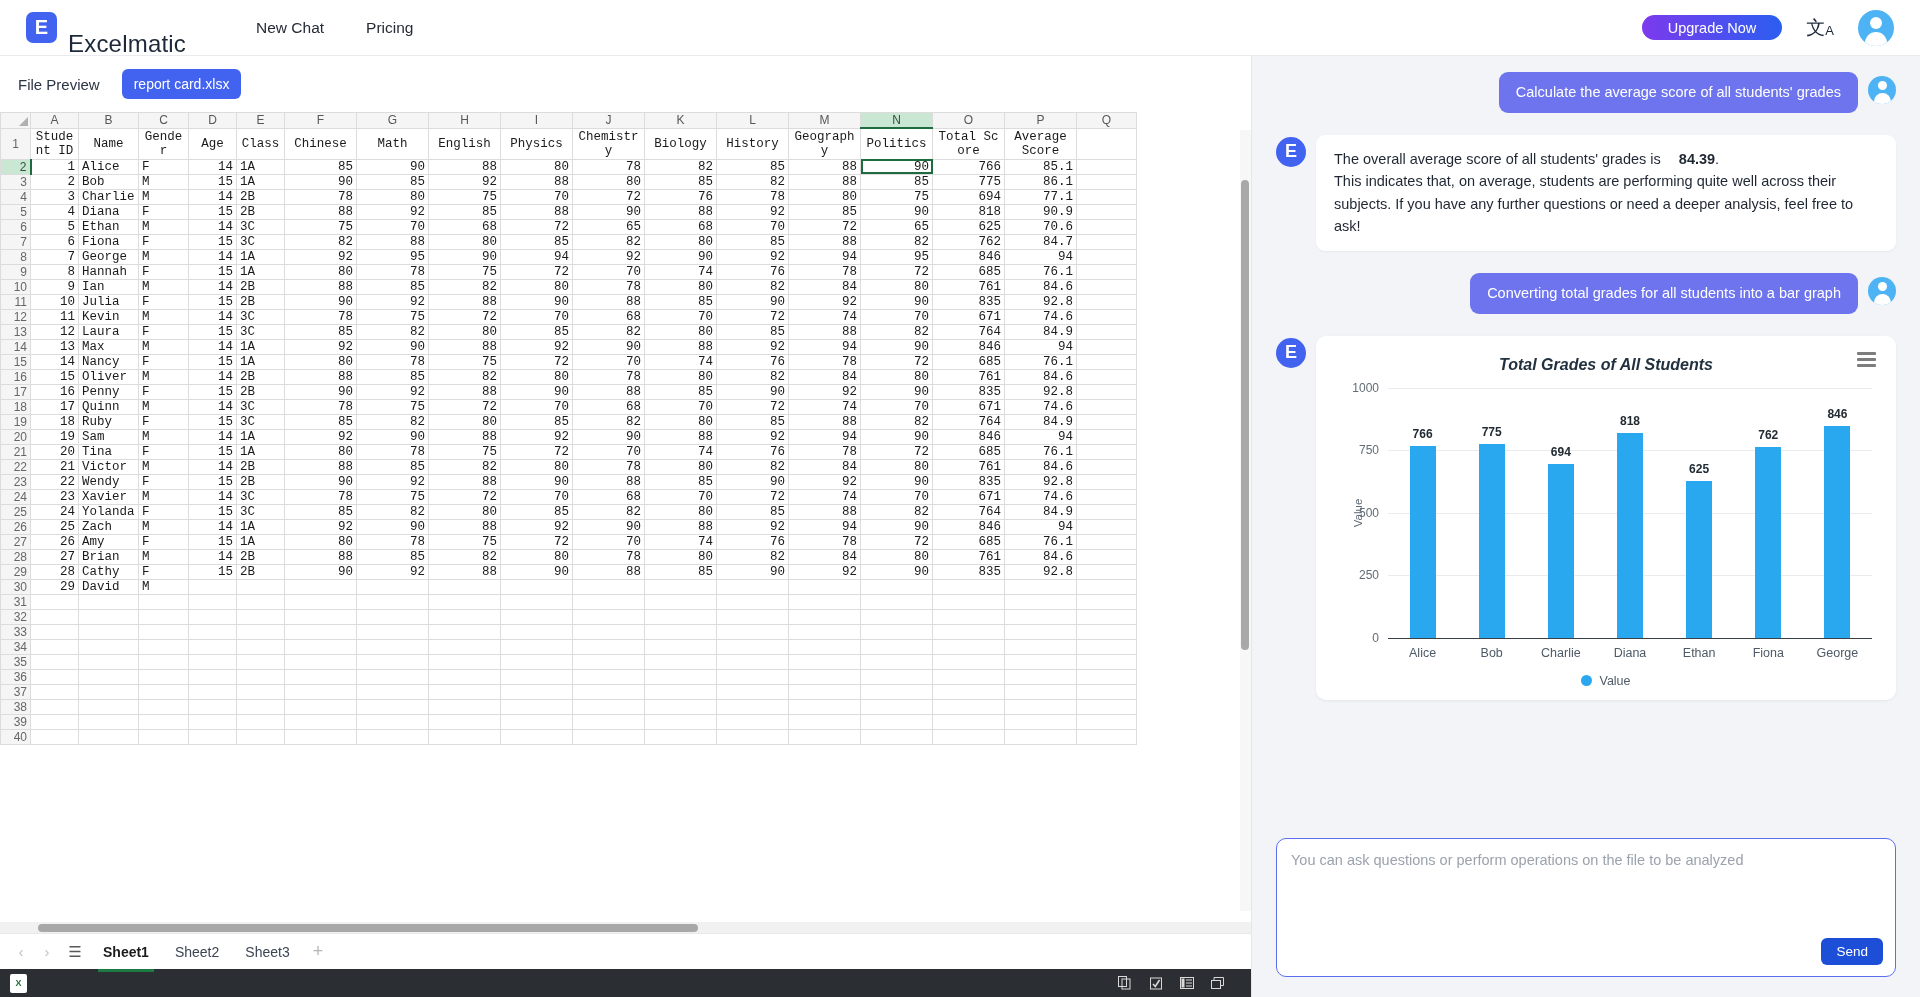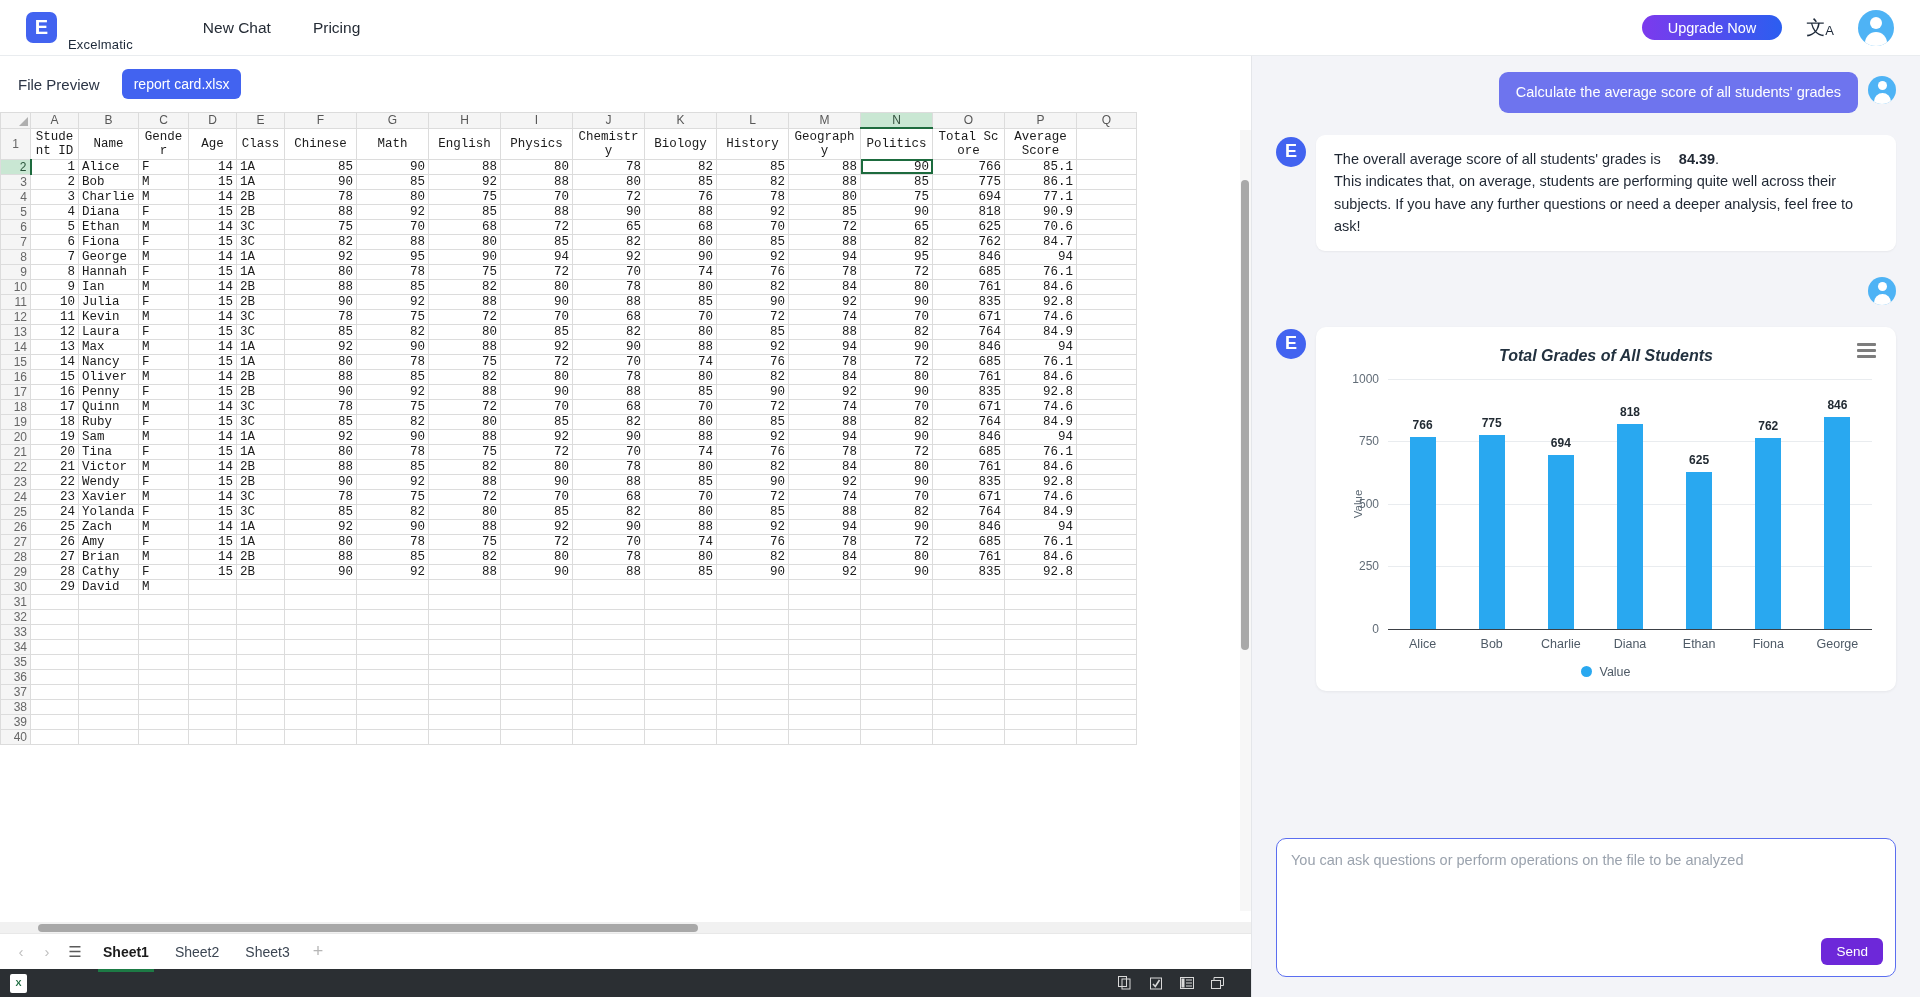--- a/index.html
+++ b/index.html
@@ -16,21 +16,21 @@
     border-bottom: 1px solid #e9ecef;
     display: flex; align-items: center; padding: 0 26px;
   }
   .brand { display: flex; align-items: center; gap: 11px; }
   .brand-logo {
     width: 31px; height: 31px; border-radius: 7px;
     background: #4263f0; color: #fff; font-size: 20px; font-weight: 700;
     display: flex; align-items: center; justify-content: center;
     font-family: "Liberation Sans", sans-serif;
   }
-  .brand-name { font-size: 13px; color: #1d2939; font-weight: 400; letter-spacing: .2px; margin-top: 33px; }
+  .brand-name { font-size: 24px; color: #1d2939; font-weight: 400; letter-spacing: .2px; margin-top: 33px; }
   .nav-links { display: flex; align-items: center; gap: 42px; margin-left: 70px; }
   .nav-link { font-size: 15.5px; color: #252c36; cursor: pointer; }
   .nav-right { margin-left: auto; display: flex; align-items: center; gap: 24px; }
   .upgrade-btn {
     background: linear-gradient(90deg,#7c3aed 0%, #2b5ef0 100%);
     color:#fff; border:none; border-radius: 20px;
     padding: 0 26px; height: 25px; font-size: 14.5px; cursor: pointer;
     font-family: "Liberation Sans", sans-serif;
   }
   .lang-icon { font-size: 19px; color: #1d2939; cursor: pointer; line-height: 1;
@@ -158,21 +158,21 @@
             font-size:12.5px; color:#4e5a66; }
   .legend-dot { width:11px; height:11px; border-radius:50%; background:#29a8f0; }
 
   
   .composer-wrap { flex:0 0 auto; padding: 14px 24px 20px 24px; }
   .composer { border:1.5px solid #5b6ef0; border-radius:10px; background:#fff; height: 139px;
               position:relative; padding: 12px 14px; }
   .composer-input { width:100%; border:none; outline:none; font-size:14.5px; color:#2b3445;
                     font-family:"Liberation Sans",sans-serif; background:transparent; }
   .composer-input::placeholder { color:#9aa2ad; }
-  .send-btn { position:absolute; right:12px; bottom:11px; background:#6d28d9; color:#fff;
+  .send-btn { position:absolute; right:12px; bottom:11px; background:#1d4ed8; color:#fff;
               border:none; border-radius:6px; padding: 6px 15px; font-size:13.5px; cursor:pointer;
               font-family:"Liberation Sans",sans-serif; }
 </style>
 </head>
 <body>
 
 <div id="app">
 
   <div class="topbar">
     <div class="brand">
@@ -1089,20 +1089,21 @@
           <div class="av-user"></div>
         </div>
 
         <div class="msg-row">
           <div class="av-bot">E</div>
           <div class="bubble-bot" style="white-space: pre-wrap;"><span>The overall average score of all students' grades is </span><b>84.39</b><span id="bot-after">.
 This indicates that, on average, students are performing quite well across their subjects. If you have any further questions or need a deeper analysis, feel free to ask!</span></div>
         </div>
 
         <div class="msg-row user">
+          <div class="bubble-user">Converting total grades for all students into a bar graph</div>
           <div class="av-user"></div>
         </div>
 
         <div class="msg-row">
           <div class="av-bot">E</div>
           <div class="chart-card">
             <div class="chart-menu">
                 <span></span>
                 <span></span>
                 <span></span>

